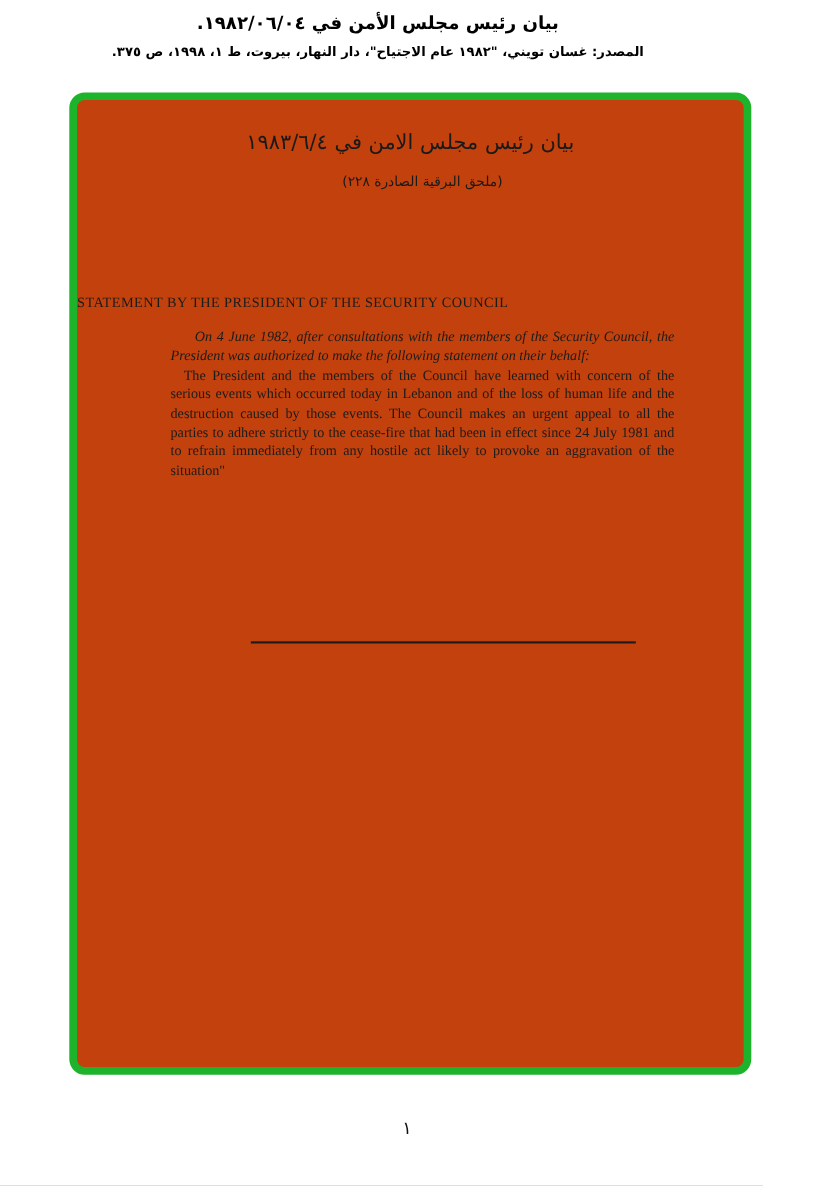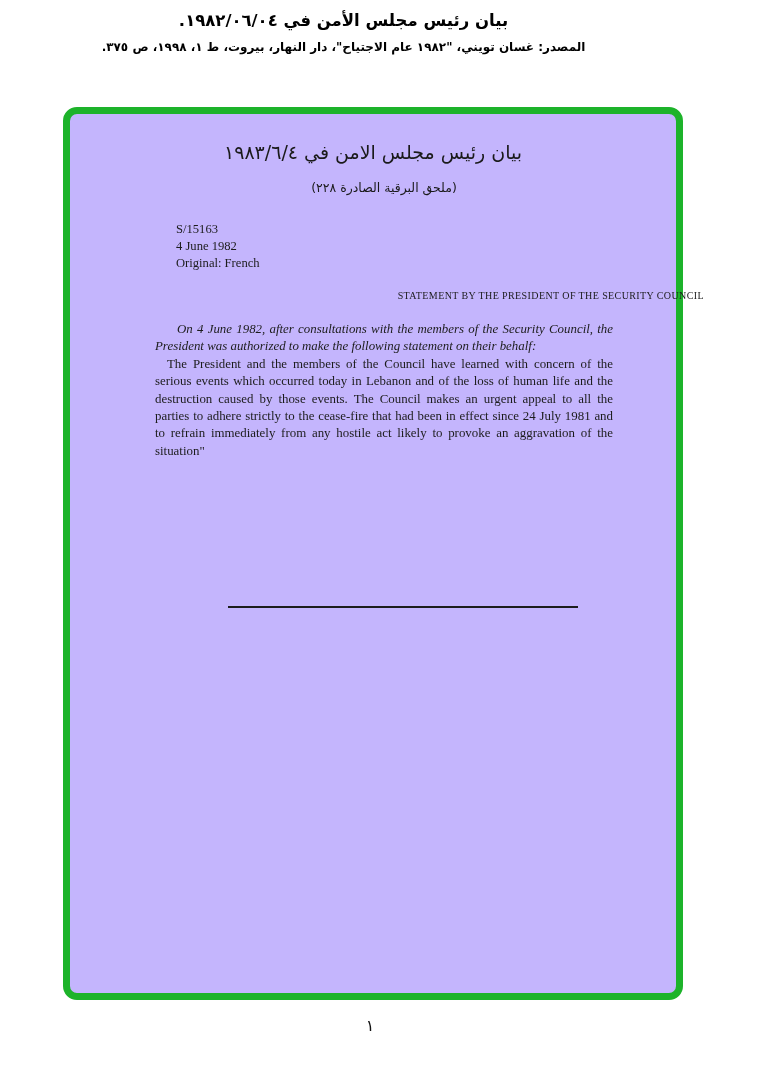--- a/index.html
+++ b/index.html
@@ -16,26 +16,26 @@
     position: absolute; top: 10px; left: 0; width: 687px;
     text-align: center; direction: rtl;
     color: #000;
     font-family: "DejaVu Sans", sans-serif;
   }
   .top-header .h-line1 { font-size: 16.5px; font-weight: bold; line-height: 22px; }
   .top-header .h-line2 { font-size: 12px;  font-weight: bold; line-height: 16px; margin-top: 7px; }
 
   
   .scan-frame {
-    position: absolute; left: 63px; top: 107px;
+    position: absolute; left: 63px; top: 84px;
     width: 620px; height: 893px;
     box-sizing: border-box;
     border: 7px solid #1db32a;
     border-radius: 14px;
-    background: #c4b5fd;
+    background: #c2410c;
   }
   .scan-inner { position: relative; width: 100%; height: 100%; color: #1c1c1c; }
 
   
   .doc-title {
     position: absolute; top: 27px; left: 0; width: 100%;
     text-align: center; direction: rtl;
     font-family: "DejaVu Sans", sans-serif;
     font-size: 19px; color: #1a1a1a;
   }
@@ -48,24 +48,23 @@
 
   
   .ref-block {
     position: absolute; left: 106px; top: 107px;
     font-size: 12.6px; line-height: 17px; color: #1c1c1c;
   }
 
   
   .statement-heading {
     position: absolute; top: 176px; left: 0; width: 100%;
-    text-align: right;
-    font-size: 10px; letter-spacing: 0.4px; color: #1c1c1c;
+    text-align: left;
+    font-size: 13px; letter-spacing: 0.4px; color: #1c1c1c;
     white-space: nowrap;
-    margin-left: 28px;
   }
 
   
   .paragraphs {
     position: absolute; left: 85px; top: 207px; width: 458px;
     font-size: 12.9px; line-height: 17.4px; color: #1c1c1c;
   }
   .para { text-align: justify; }
   .para:nth-child(1) { text-indent: 22px; font-style: italic; }
   .para:nth-child(2) { text-indent: 12px; }
@@ -91,25 +90,20 @@
   <div class="h-line1">بيان رئيس مجلس الأمن في ١٩٨٢/٠٦/٠٤.</div>
   <div class="h-line2">المصدر: غسان تويني، "١٩٨٢ عام الاجتياح"، دار النهار، بيروت، ط ١، ١٩٩٨، ص ٣٧٥.</div>
 </div>
 
 <div class="scan-frame">
   <div class="scan-inner">
 
     <div class="doc-title">بيان رئيس مجلس الامن في ١٩٨٣/٦/٤</div>
     <div class="doc-subtitle">(ملحق البرقية الصادرة ٢٢٨)</div>
 
-    <div class="ref-block">
-      <div>S/15163</div>
-      <div>4 June 1982</div>
-      <div>Original: French</div>
-    </div>
 
     <div class="statement-heading">STATEMENT BY THE PRESIDENT OF THE SECURITY COUNCIL</div>
 
     <div class="paragraphs">
         <div class="para">On 4 June 1982, after consultations with the members of the Security Council, the President was authorized to make the following statement on their behalf:</div>
         <div class="para">The President and the members of the Council have learned with concern of the serious events which occurred today in Lebanon and of the loss of human life and the destruction caused by those events. The Council makes an urgent appeal to all the parties to adhere strictly to the cease-fire that had been in effect since 24 July 1981 and to refrain immediately from any hostile act likely to provoke an aggravation of the situation"</div>
       </div>
 
     <div class="divider-rule"></div>
 

